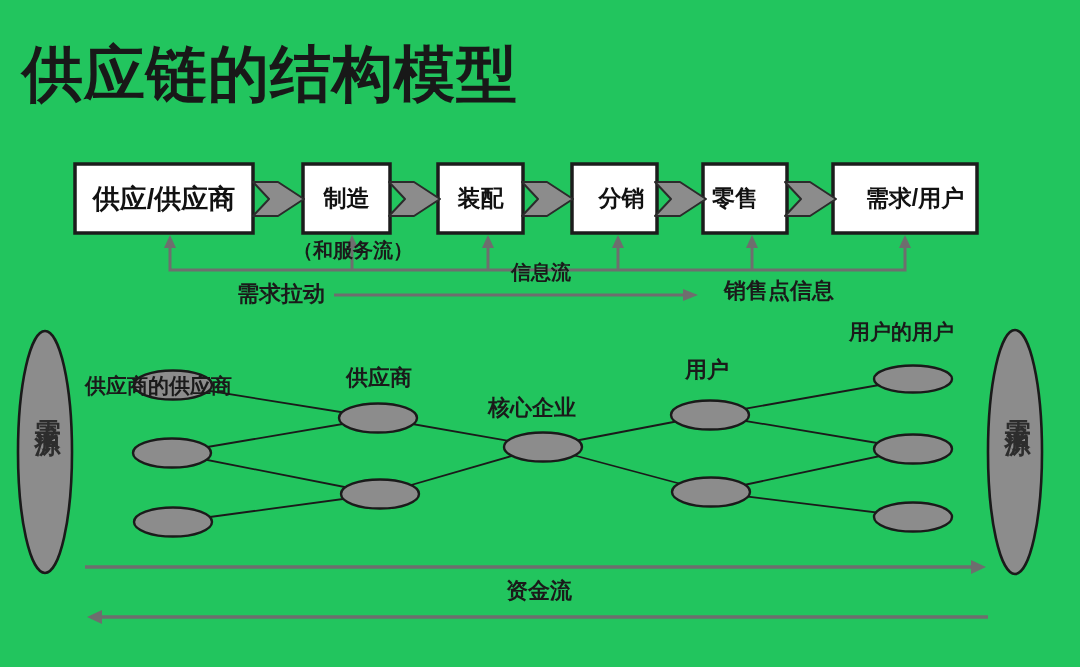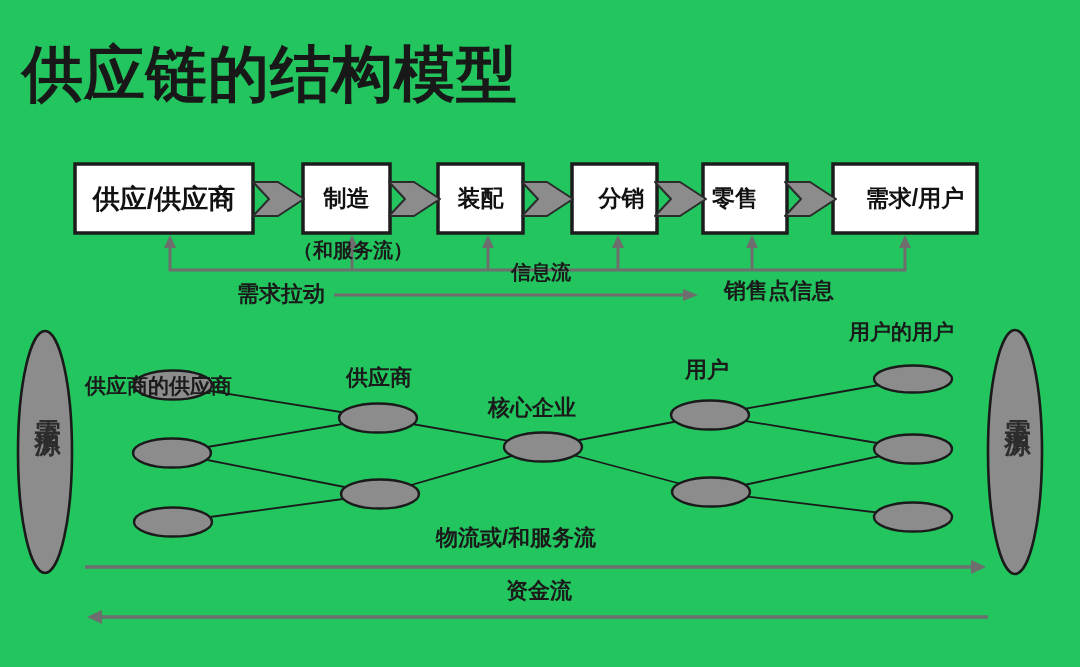--- a/index.html
+++ b/index.html
@@ -130,16 +130,15 @@
 
   <div class="lbl f21" style="left:85px;top:326px;margin-top:48px;">供应商的供应商</div>
   <div class="lbl f22" style="left:346px;top:366px;">供应商</div>
   <div class="lbl f22" style="left:488px;top:396px;">核心企业</div>
   <div class="lbl f22" style="left:685px;top:358px;">用户</div>
   <div class="lbl f21" style="left:849px;top:320px;">用户的用户</div>
 
   <div class="vtext" style="left:31px;top:398px;">需求源</div>
   <div class="vtext" style="left:1001px;top:398px;">需求源</div>
 
-  <div class="lbl f22" style="left:436px;top:526px;">物流或/和服务流</div>
   <div class="lbl f22" style="left:506px;top:579px;">资金流</div>
 
 </div>
 
 </body></html>

